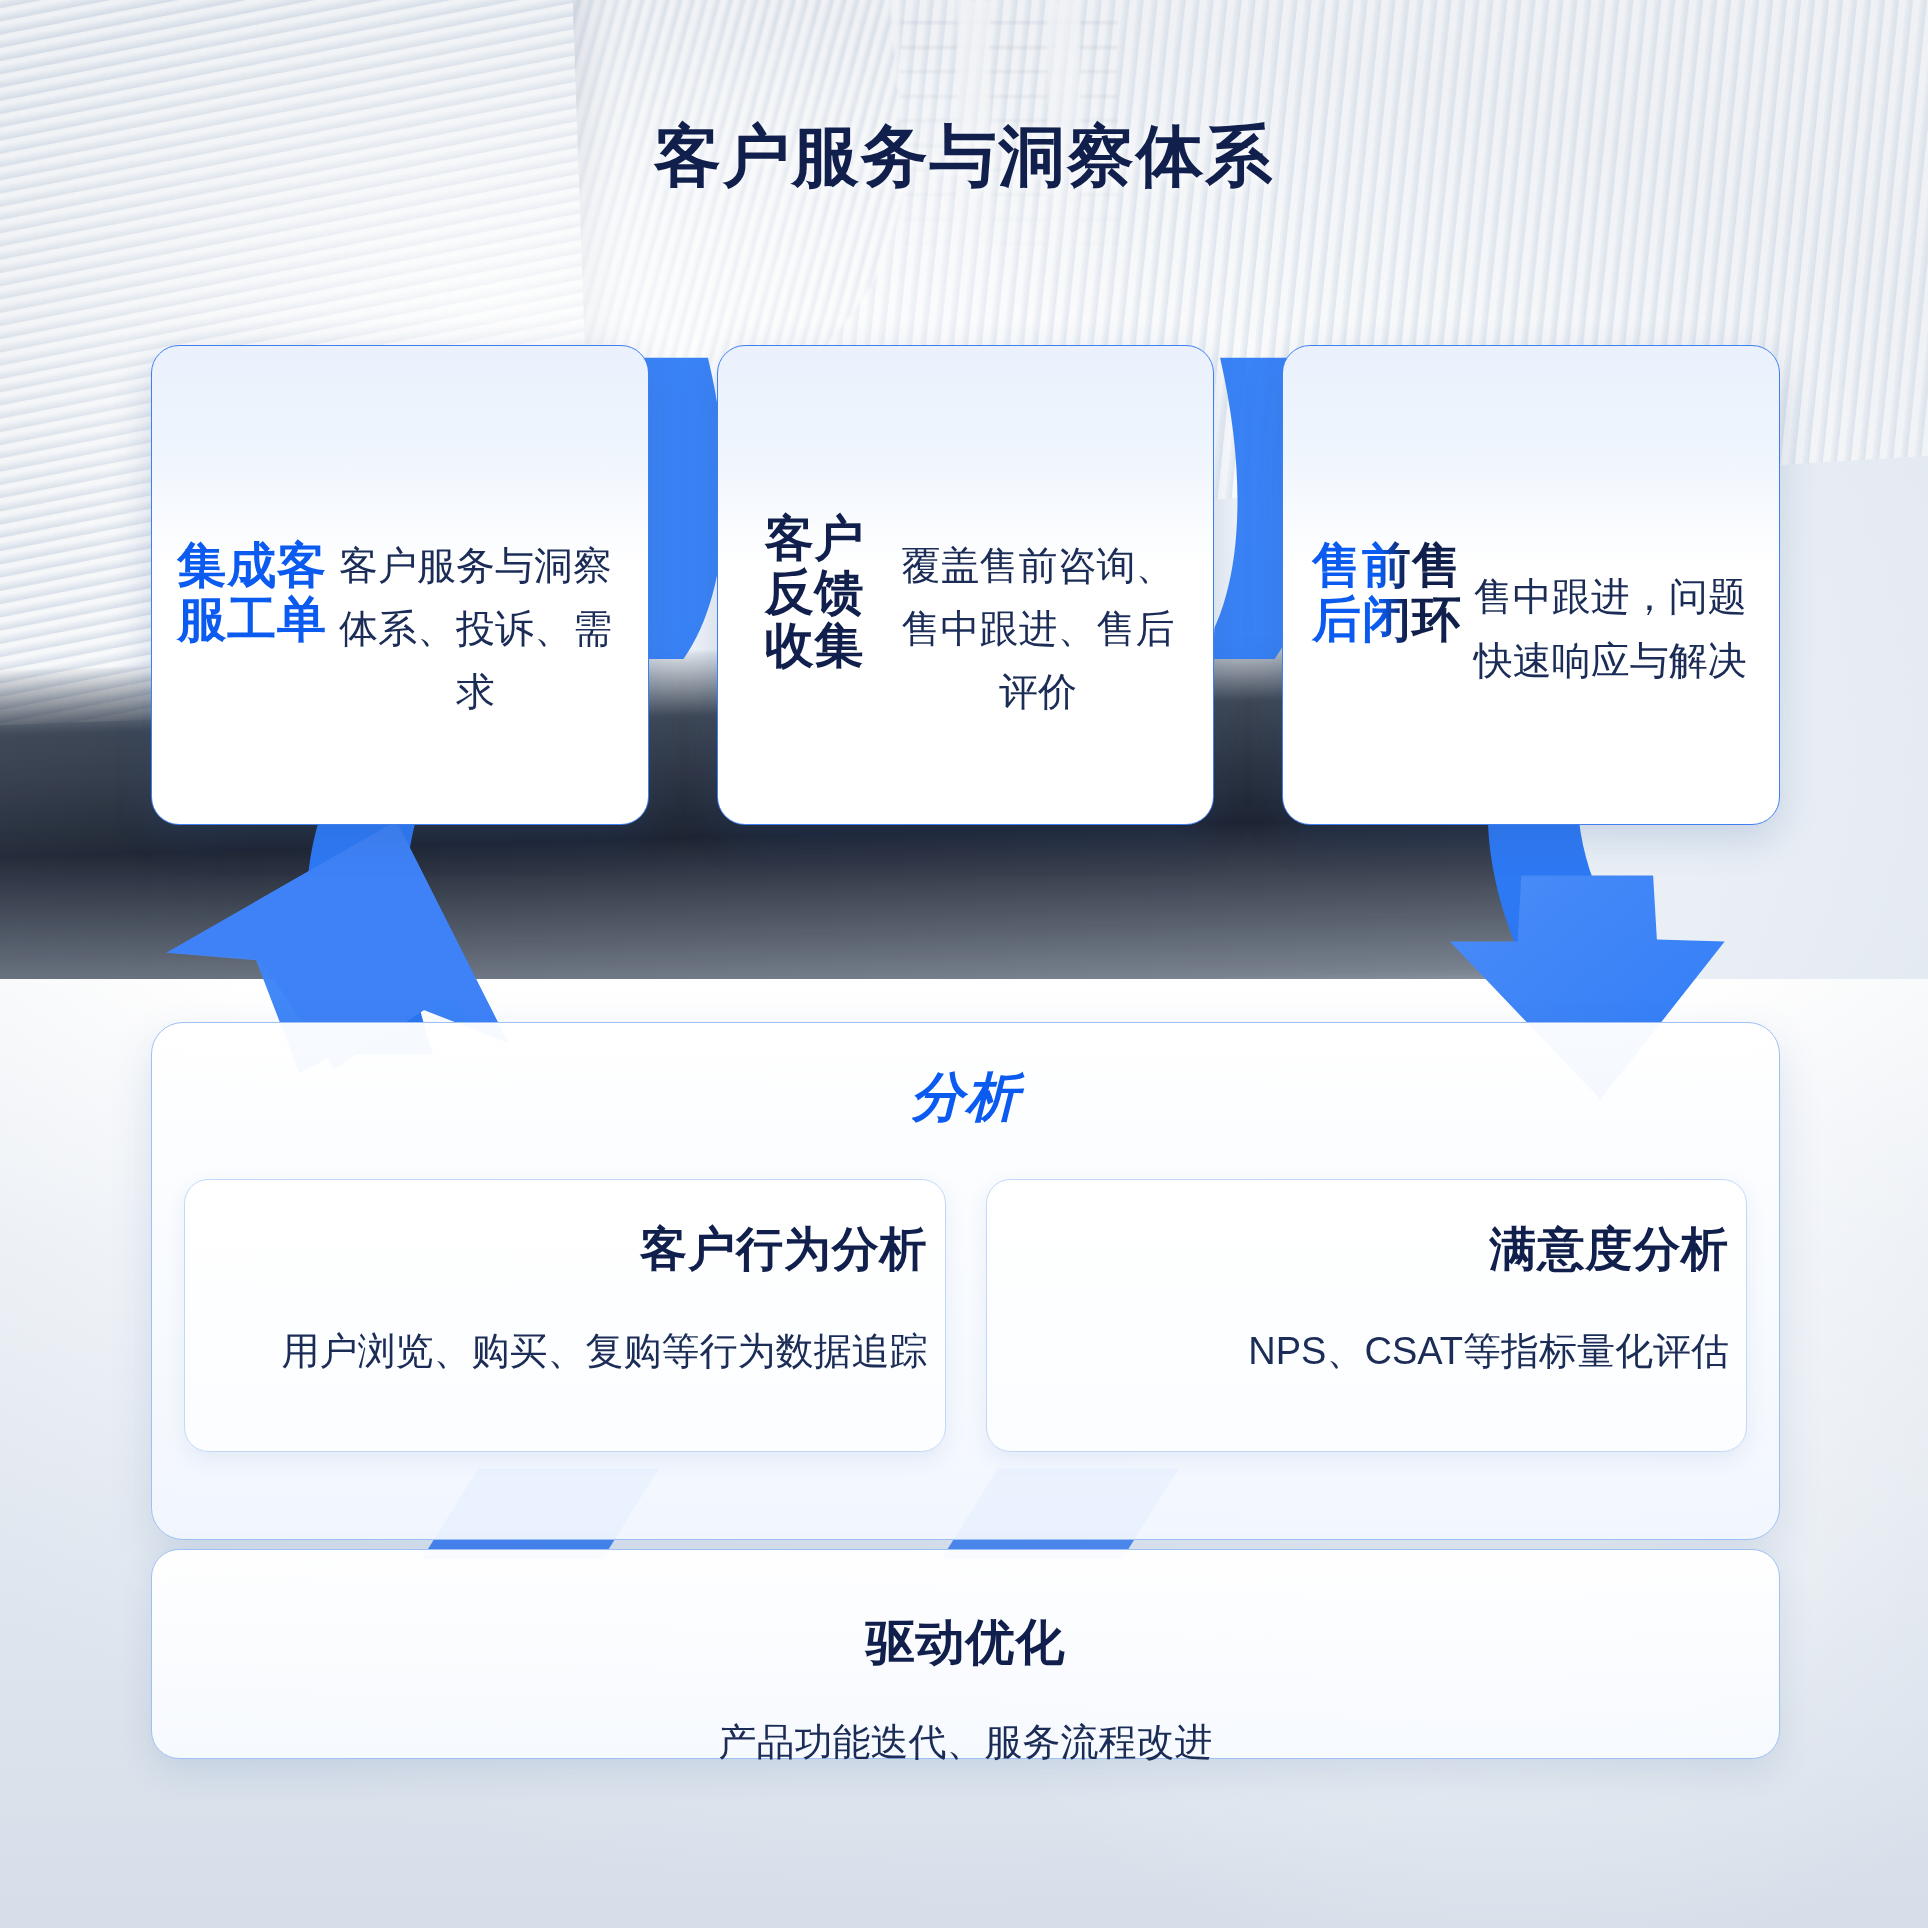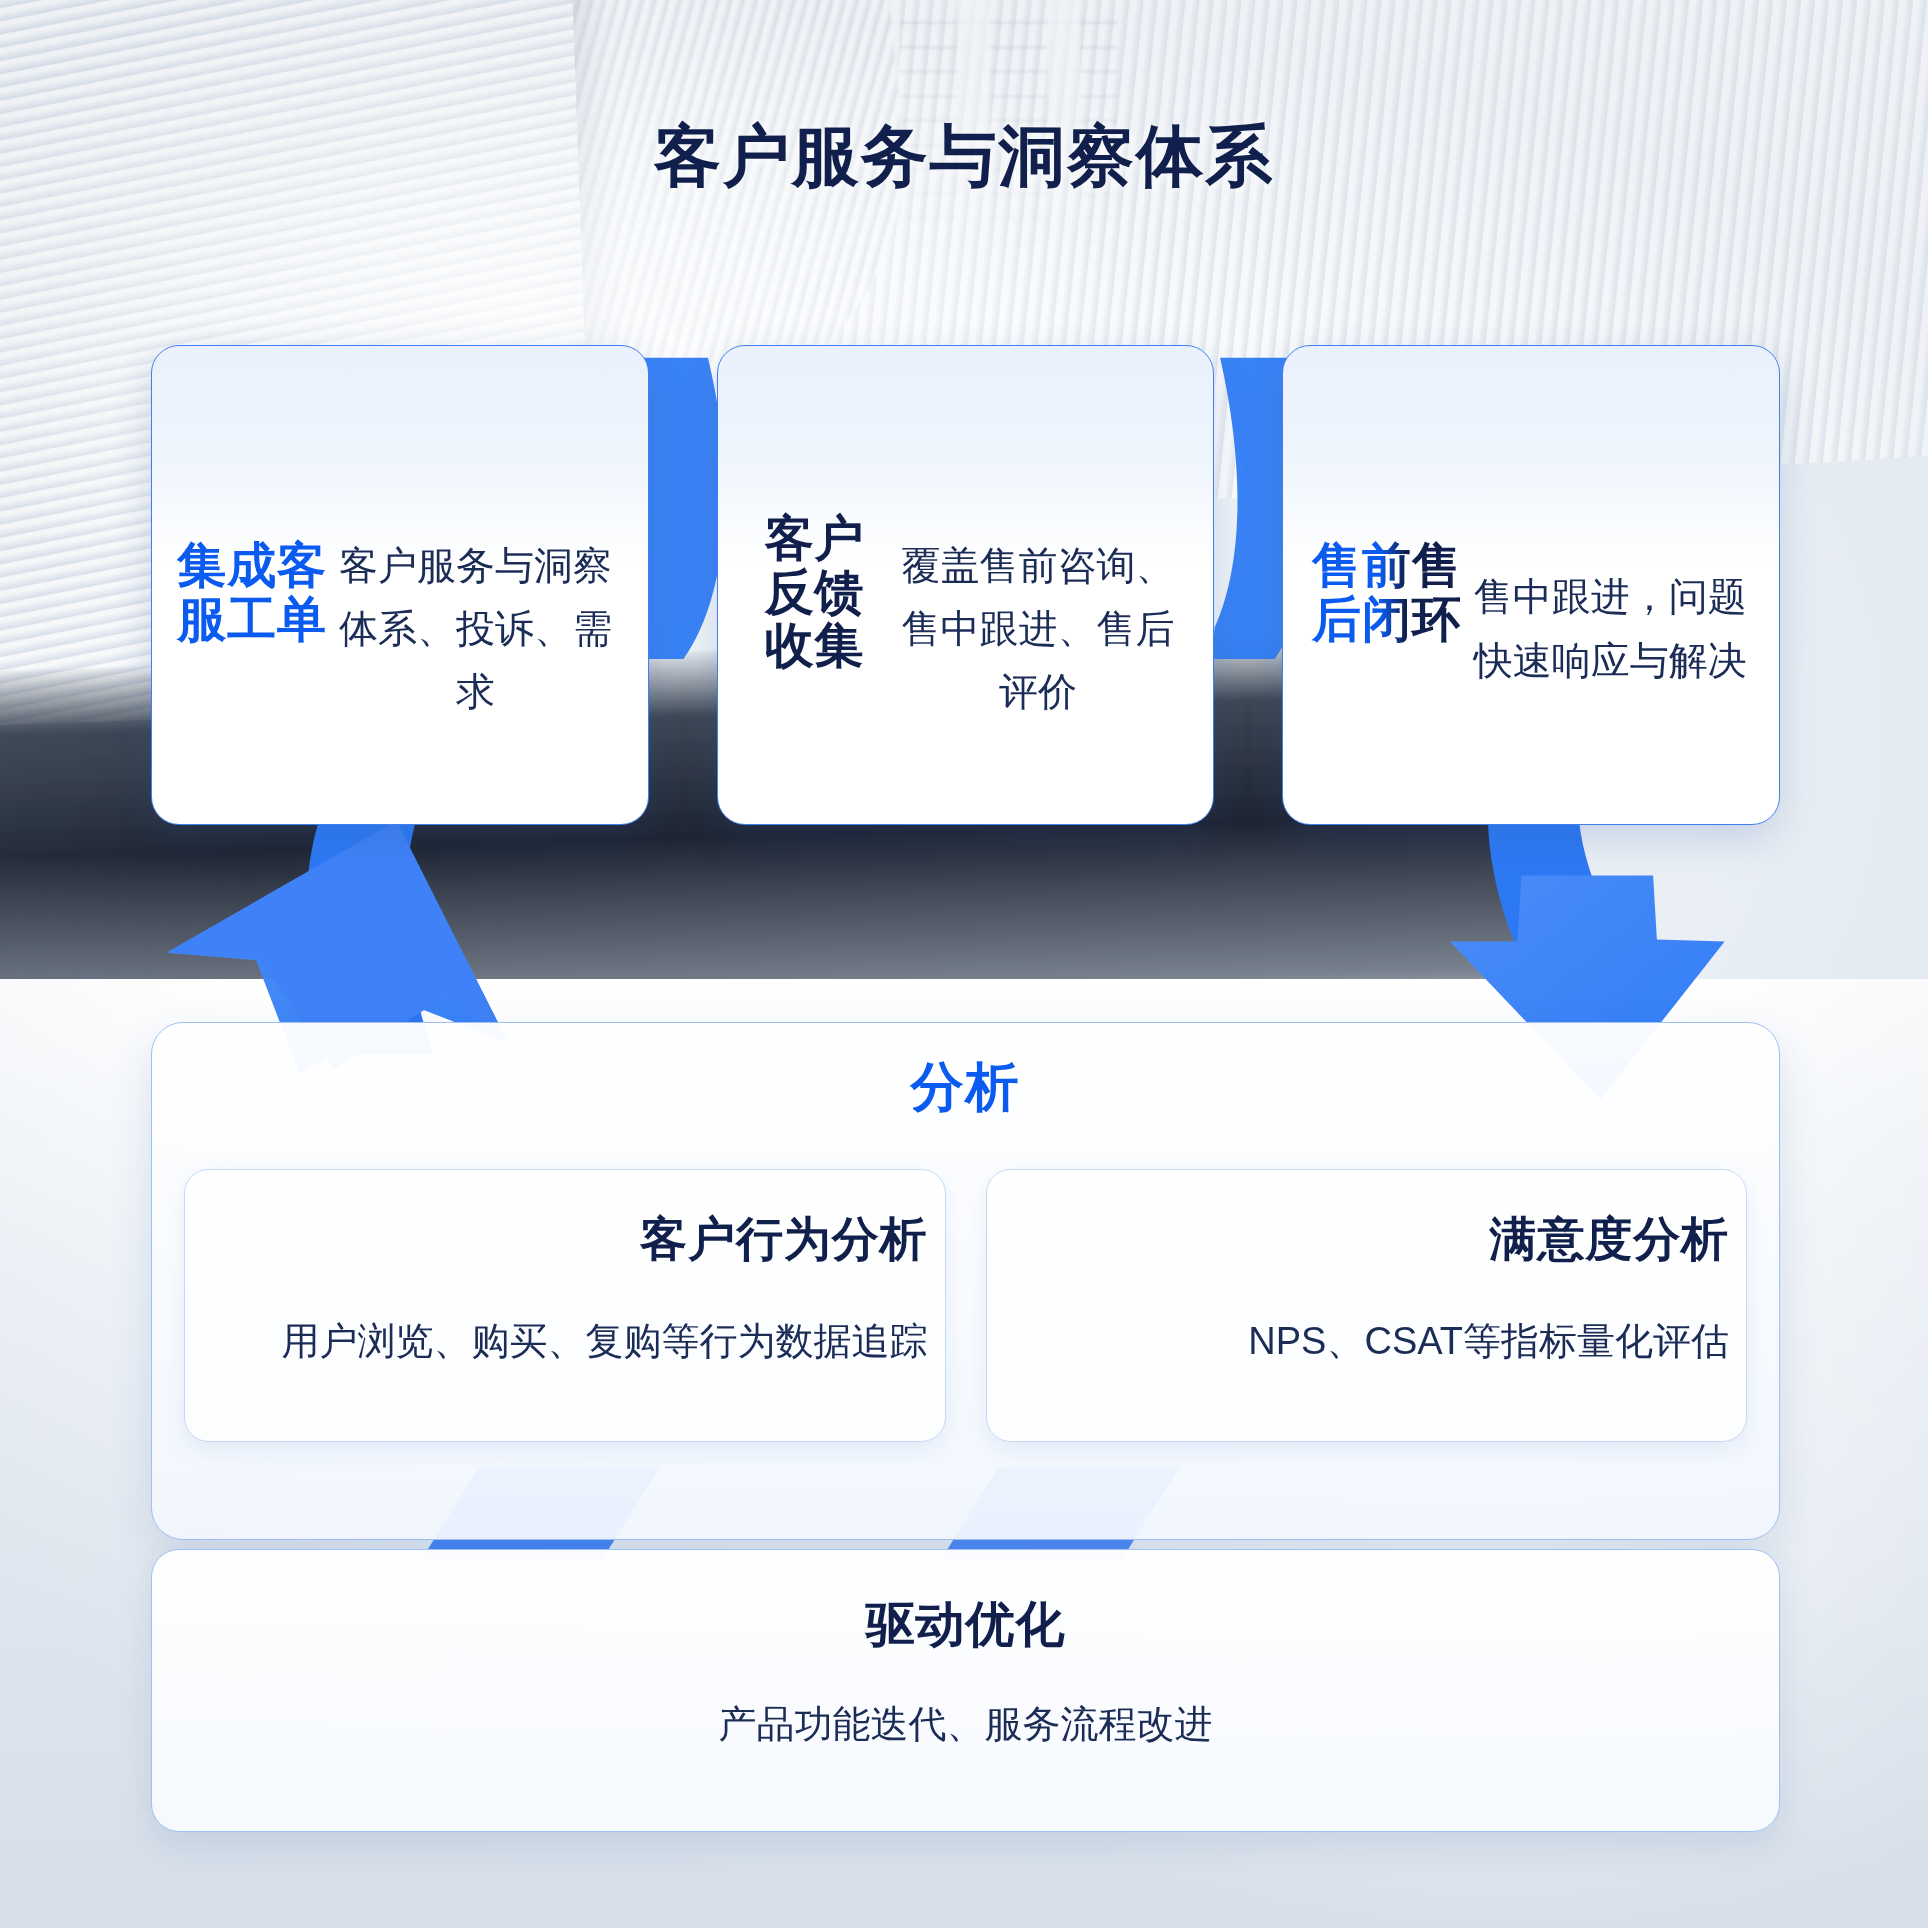--- a/index.html
+++ b/index.html
@@ -203,21 +203,22 @@
     box-shadow: 0 17px 43px rgba(42,82,152,0.14);
     z-index: 3;
     padding: 26px 32px 32px;
   }
   .analysis-title {
     text-align: center;
     font-size: 53px;
     font-weight: 700;
     color: #0b5bf0;
     letter-spacing: 1.9px;
-    margin-top: 3px;
+    margin-top: 13px;
+    font-style: italic;
   }
   .analysis-grid {
     display: flex;
     gap: 40px;
     margin-top: 45px;
   }
   .subcard {
     flex: 1 1 0;
     height: 273px;
     border-radius: 24.5px;
@@ -242,30 +243,30 @@
     color: #1b2c56;
     text-align: center;
     line-height: 1.45;
   }
 
   
   .bottom-card {
     position: absolute;
     top: 1549px; left: 151px;
     width: 1629px;
-    height: 283px;
+    height: 210px;
     border-radius: 28px;
     border: 1.4px solid #9dc0f5;
     background: linear-gradient(180deg, rgba(255,255,255,0.97) 0%, rgba(247,250,255,0.96) 100%);
     box-shadow: 0 13px 34px rgba(42,82,152,0.12);
     z-index: 3;
     display: flex;
     flex-direction: column;
     align-items: center;
-    padding-top: 42px;
+    padding-top: 60px;
   }
   .bottom-title {
     font-size: 49px;
     font-weight: 700;
     color: #101f4b;
     letter-spacing: 0.9px;
   }
   .bottom-body {
     margin-top: 41px;
     font-size: 38px;

